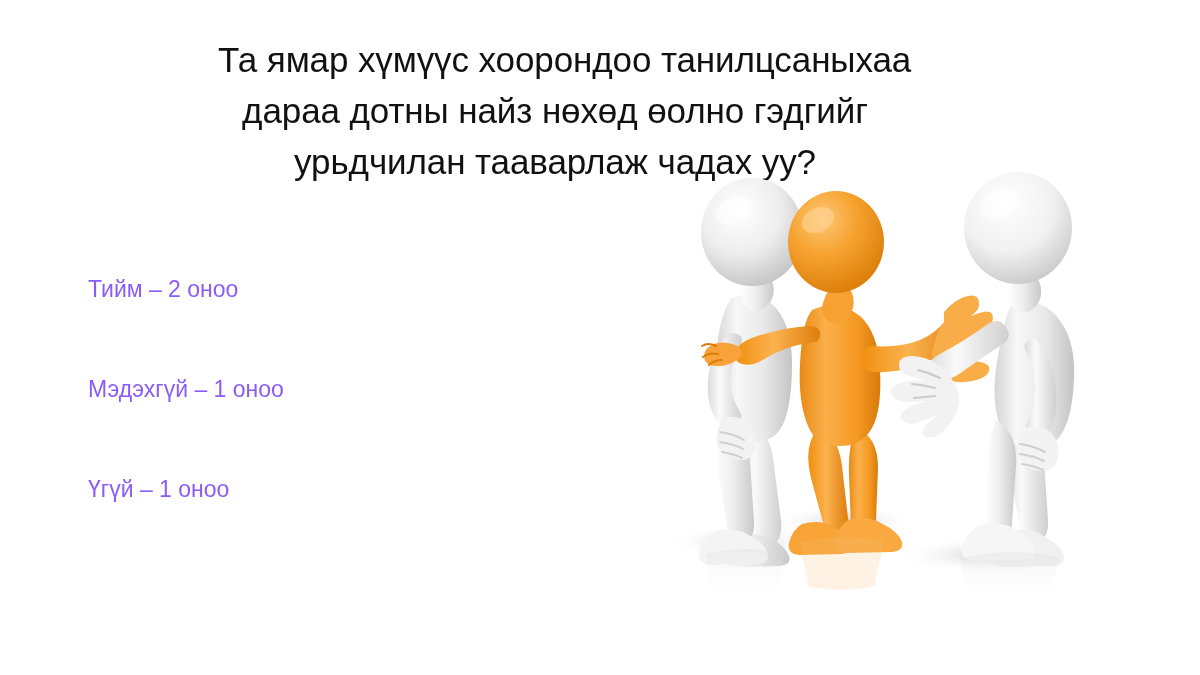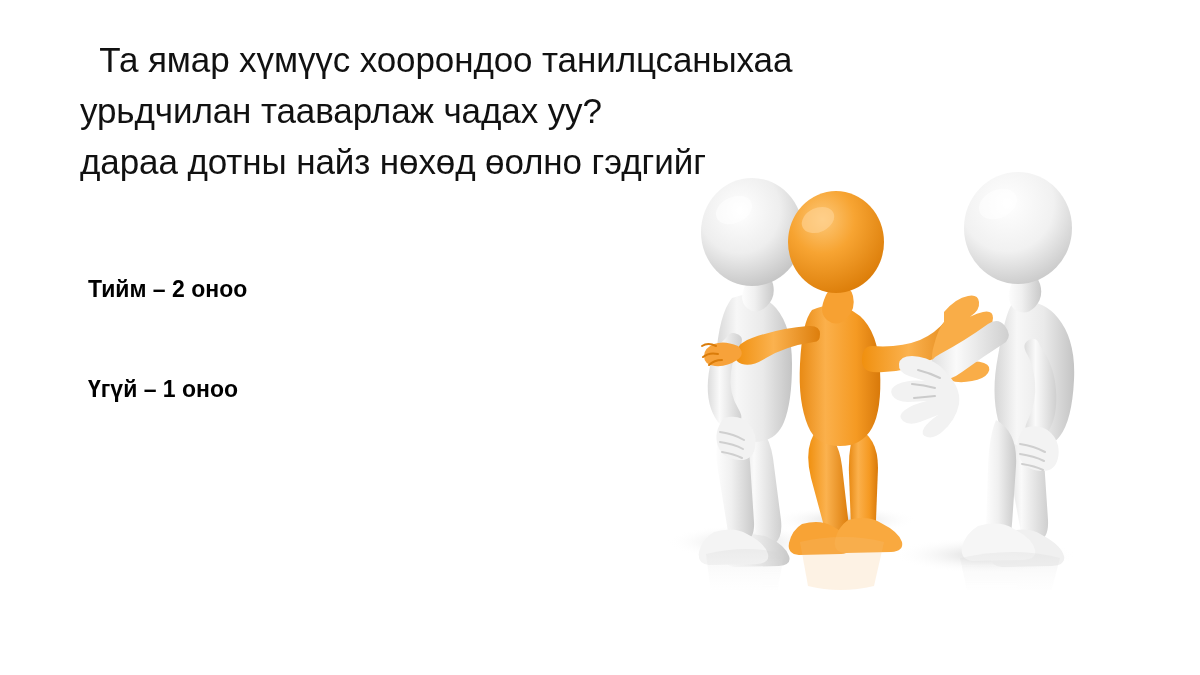--- a/index.html
+++ b/index.html
@@ -23,36 +23,37 @@
     top: 34px;
     width: 950px;
   }
   .q-line {
     font-size: 35px;
     font-weight: 400;
     color: #111111;
     line-height: 51px;
     letter-spacing: -0.1px;
     white-space: pre;
+    text-align: center;
   }
 
   
   #options-block {
     position: absolute;
     left: 88px;
     top: 276px;
     width: 430px;
   }
   .option-row {
     height: 100px;
   }
   .option-text {
     font-size: 23px;
-    font-weight: 700;
-    color: #000000;
+    font-weight: 400;
+    color: #8b5cf6;
     letter-spacing: 0px;
     white-space: pre;
     margin-top: 36px;
   }
 
   
   #illustration {
     position: absolute;
     left: 640px;
     top: 170px;
@@ -61,27 +62,30 @@
   }
   #illustration svg { display: block; width: 100%; height: 100%; }
 </style>
 </head>
 <body>
 
 <div id="slide">
 
   <div id="question-block">
     <div class="q-line">  Та ямар хүмүүс хоорондоо танилцсаныхаа</div>
+    <div class="q-line">дараа дотны найз нөхөд өолно гэдгийг</div>
     <div class="q-line">урьдчилан тааварлаж чадах уу?</div>
-    <div class="q-line">дараа дотны найз нөхөд өолно гэдгийг</div>
   </div>
 
   <div id="options-block">
     <div class="option-row">
       <span class="option-text">Тийм – 2 оноо</span>
+    </div>
+    <div class="option-row">
+      <span class="option-text">Мэдэхгүй – 1 оноо</span>
     </div>
     <div class="option-row">
       <span class="option-text">Үгүй – 1 оноо</span>
     </div>
   </div>
 
   <div id="illustration">
     <svg viewBox="0 0 470 420" xmlns="http://www.w3.org/2000/svg">
       <defs>
         <radialGradient id="gWhiteHead" cx="38%" cy="30%" r="72%">

